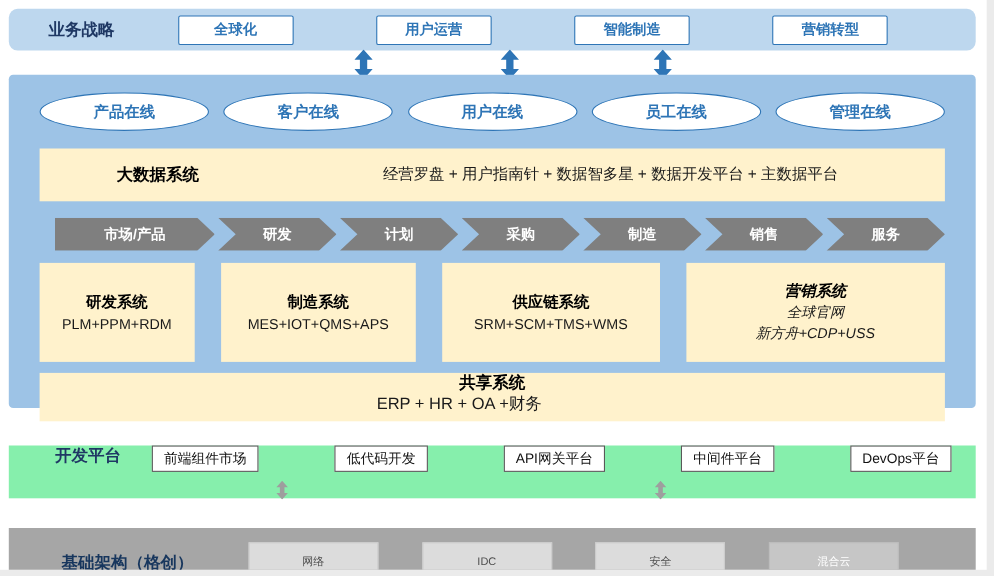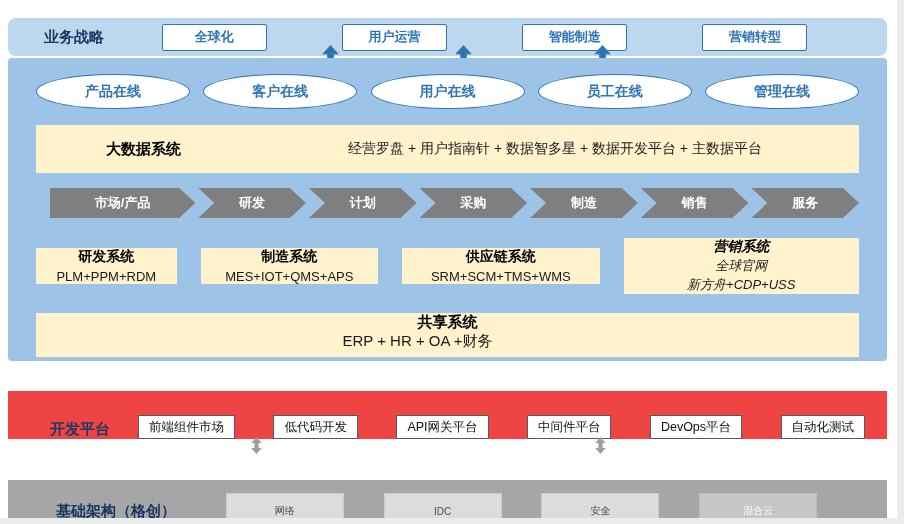--- a/index.html
+++ b/index.html
@@ -5,39 +5,39 @@
   html,body { margin:0; padding:0; background:#fff; }
   .page {
     position:relative; width:904px; height:524px; box-sizing:border-box;
     background:#fff; overflow:hidden;
     border-right:7px solid #ebebeb; border-bottom:6px solid #ebebeb;
     font-family:"Liberation Sans","DejaVu Sans",sans-serif;
   }
 
   
   .strategy-bar {
-    position:absolute; left:8px; right:10px; top:18px; height:38px;
+    position:absolute; left:8px; right:10px; top:8px; height:38px;
     background:#BDD7EE; border-radius:8px; display:flex; align-items:center;
   }
   .strategy-label { margin-left:36px; font-weight:bold; font-size:15px; color:#1F3864; white-space:nowrap; }
   .strategy-items { flex:1; display:flex; justify-content:space-around; margin:0 42px 0 20px; }
   .strategy-item {
     width:103px; height:25px; background:#fff; border:1px solid #2E75B6; border-radius:2px;
     display:flex; align-items:center; justify-content:center;
     font-size:13px; font-weight:bold; color:#2E75B6;
   }
 
   
   .varrow { position:absolute; top:45px; width:17px; height:27px; }
   .varrow svg, .mini-arrow svg { display:block; width:100%; height:100%; }
   .varrow.a1 { left:322px; } .varrow.a2 { left:455px; } .varrow.a3 { left:594px; }
 
   
   .main-panel {
-    position:absolute; left:8px; right:10px; top:58px; height:303px;
+    position:absolute; left:8px; right:10px; top:68px; height:303px;
     background:#9DC3E6; border-radius:4px; box-sizing:border-box; padding:16px 28px 0;
   }
   .ovals-row { display:flex; justify-content:space-between; }
   .oval {
     width:152px; height:33px; background:#fff; border:1px solid #2E75B6; border-radius:50%;
     display:flex; align-items:center; justify-content:center;
     font-size:14px; font-weight:bold; color:#2E75B6;
   }
   .bigdata-box { margin-top:16px; height:48px; background:#FFF2CC; display:flex; align-items:center; }
   .bigdata-title { width:215px; text-align:center; font-weight:bold; font-size:15px; color:#000; }
@@ -47,35 +47,35 @@
   .chev {
     flex:1; margin-left:3px; background:#7F7F7F; color:#fff; font-weight:bold; font-size:13px;
     display:flex; align-items:center; justify-content:center;
     clip-path:polygon(16px 50%, 0 0, calc(100% - 16px) 0, 100% 50%, calc(100% - 16px) 100%, 0 100%);
   }
   .chev.first {
     flex:1.35; margin-left:14px;
     clip-path:polygon(0 0, calc(100% - 16px) 0, 100% 50%, calc(100% - 16px) 100%, 0 100%);
   }
 
-  .systems-row { margin-top:11px; display:flex; gap:24px; height:74px;align-items:center; }
+  .systems-row { margin-top:11px; display:flex; gap:24px; height:90px; }
   .sys-box { background:#FFF2CC; display:flex; flex-direction:column; align-items:center; justify-content:center; }
   .sys-title { font-weight:bold; font-size:14px; color:#000; }
   .sys-line { font-size:13px; color:#1a1a1a; margin-top:3px; }
   .sys-box.compact .sys-line { margin-top:1px; }
   .sys-1 { flex:148 1 0; } .sys-2 { flex:187 1 0; } .sys-3 { flex:208 1 0; } .sys-4 { flex:248 1 0;font-style:italic; }
 
   .shared-box { margin-top:10px; height:44px; background:#FFF2CC; display:flex; align-items:center;flex-direction:column; }
   .shared-title { width:215px; text-align:center; font-weight:bold; font-size:15px; color:#000; }
   .shared-content { flex:1; text-align:center; padding-right:60px; font-size:15px; color:#1a1a1a; }
 
   
   .dev-bar {
-    position:absolute; left:8px; right:10px; top:391px; height:48px;
-    background:#ef4444; display:flex; align-items:flex-end;
+    position:absolute; left:8px; right:10px; top:405px; height:48px;
+    background:#86efac; display:flex; align-items:flex-start;
   }
   .dev-label { margin-left:42px; font-weight:bold; font-size:15px; color:#1F3864; white-space:nowrap; }
   .dev-items { flex:1; display:flex; justify-content:space-between; margin:0 22px 0 28px; }
   .dev-item {
     height:22px; padding:0 10px; background:#fff; border:1px solid #595959;
     display:flex; align-items:center; font-size:12.5px; color:#111; white-space:nowrap;
   }
 
   
   .mini-arrow { position:absolute; width:13px; height:17px; z-index:3; }
@@ -178,21 +178,20 @@
   </div>
 
   <div class="dev-bar">
     <div class="dev-label">开发平台</div>
     <div class="dev-items">
       <div class="dev-item">前端组件市场</div>
       <div class="dev-item">低代码开发</div>
       <div class="dev-item">API网关平台</div>
       <div class="dev-item">中间件平台</div>
       <div class="dev-item">DevOps平台</div>
-      <div class="dev-item">自动化测试</div>
     </div>
   </div>
 
   <div class="mini-arrow m1">
     <svg viewBox="0 0 16 26">
         <path d="M8 0 L16 9 H11.2 V17 H16 L8 26 L0 17 H4.8 V9 H0 Z" fill="#9E9E9E"></path>
       </svg>
   </div>
   <div class="mini-arrow m2">
     <svg viewBox="0 0 16 26">

